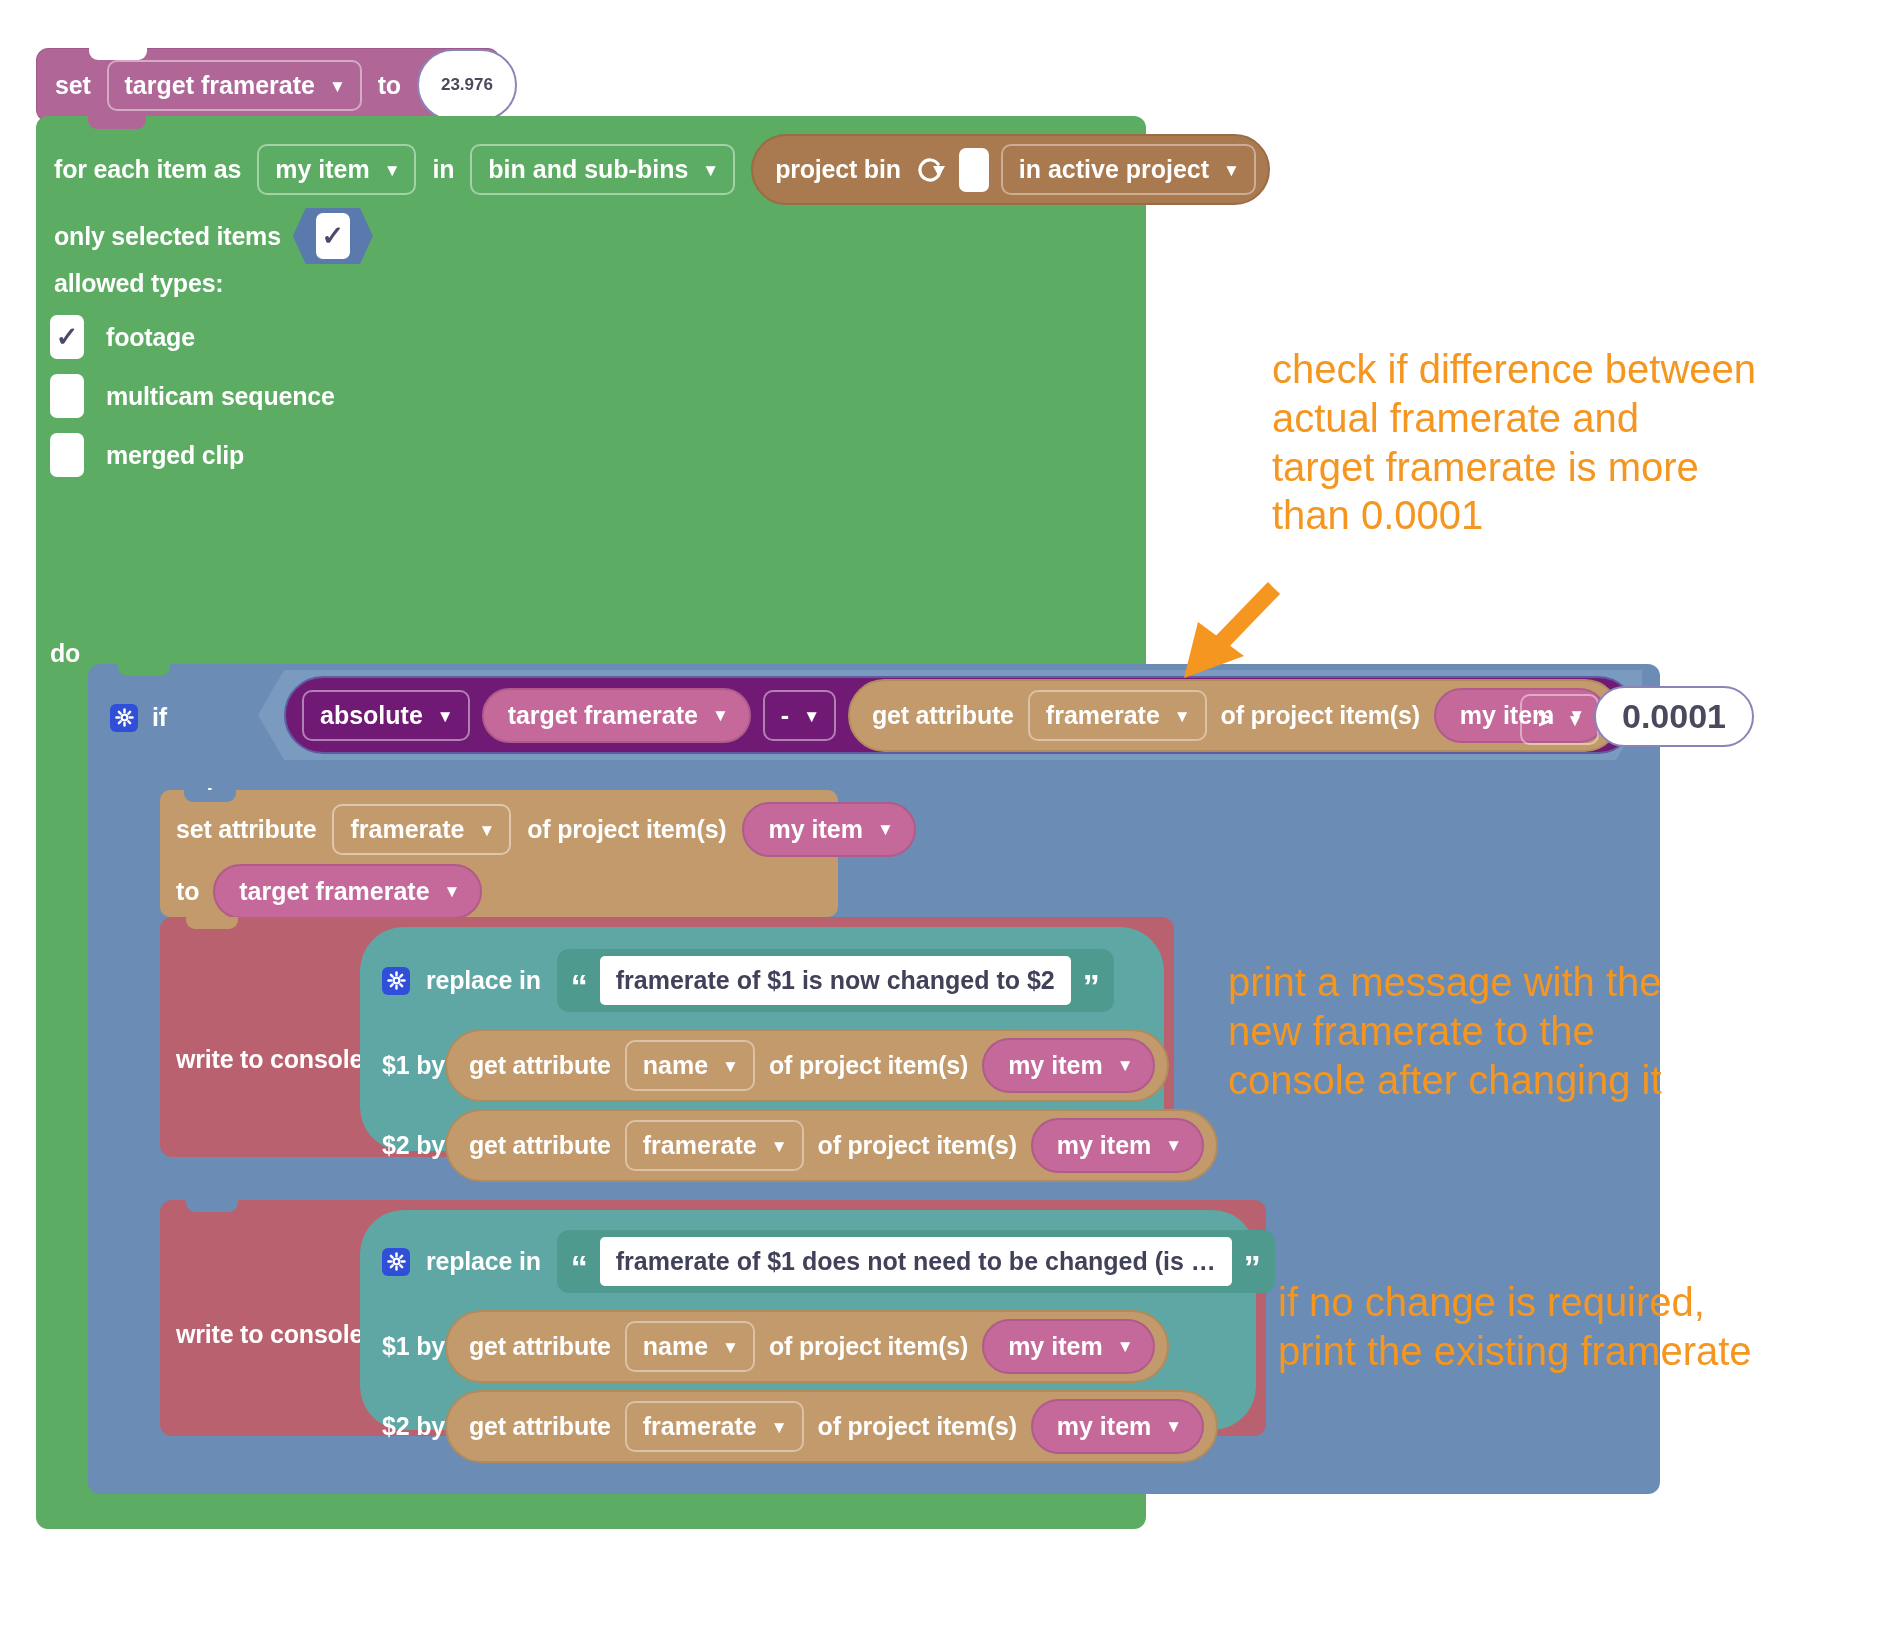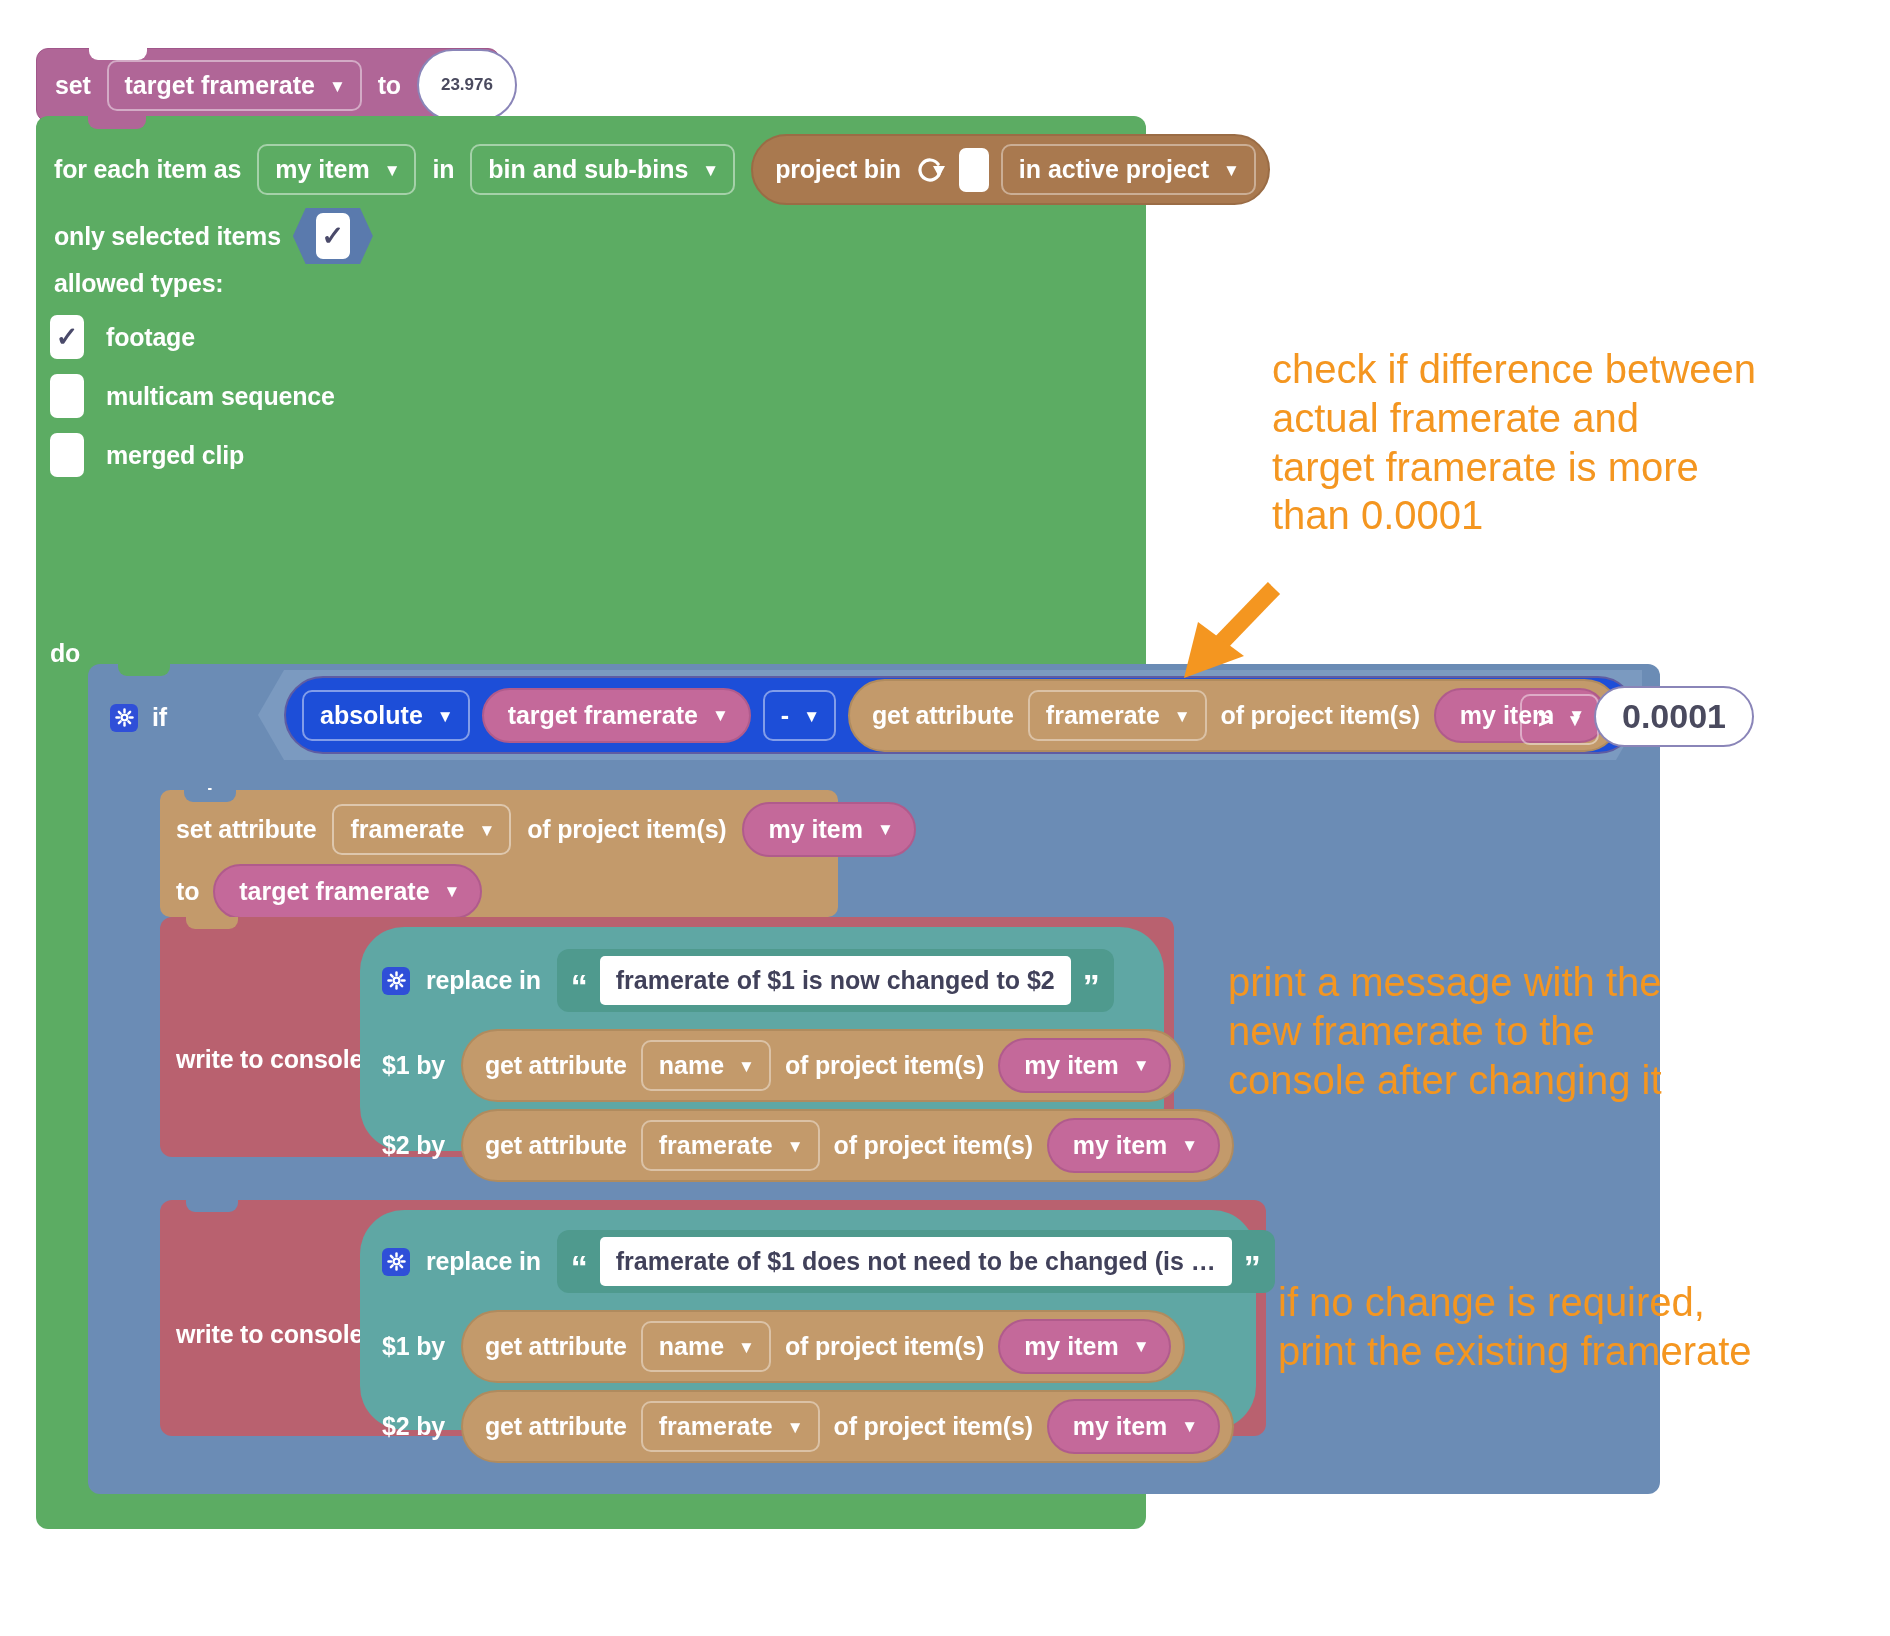--- a/index.html
+++ b/index.html
@@ -197,21 +197,21 @@
     position: absolute; left: 170px; top: 6px;
     width: 1384px; height: 90px;
     background: #7b9ac0;
     clip-path: polygon(26px 0, 100% 0, 100% 50%, calc(100% - 26px) 100%, 26px 100%, 0 50%);
   }
   
   .mathblk {
     position: absolute; left: 196px; top: 12px;
     height: 78px;
     display: flex; align-items: center; gap: 12px;
-    background: #1d4ed8;
+    background: #701a75;
     border: 2px solid #5f5ca2;
     border-radius: 999px;
     padding: 0 14px 0 16px;
   }
   .getattr {
     display: inline-flex; align-items: center; gap: 14px;
     background: #c39a6b;
     border: 2px solid #b08b5e;
     border-radius: 999px;
     padding: 7px 12px 7px 22px;
@@ -272,21 +272,21 @@
   .strwrap .q { color: #ffffff; font-size: 34px; font-weight: bold; line-height: 0.7; transform: translateY(6px); }
   .strfld {
     background: #ffffff;
     border-radius: 5px;
     padding: 10px 16px;
     color: #41415a;
     font-weight: bold;
     font-size: 25px;
     white-space: nowrap;
   }
-  .argrow { position: absolute; display: flex; align-items: center; gap: 16px; }
+  .argrow { position: absolute; display: flex; align-items: center; }
 
   
   .anno {
     position: absolute;
     color: #f49620;
     font-size: 40px;
     line-height: 1.22;
     font-family: "Liberation Sans", sans-serif;
     white-space: pre-line;
   }

